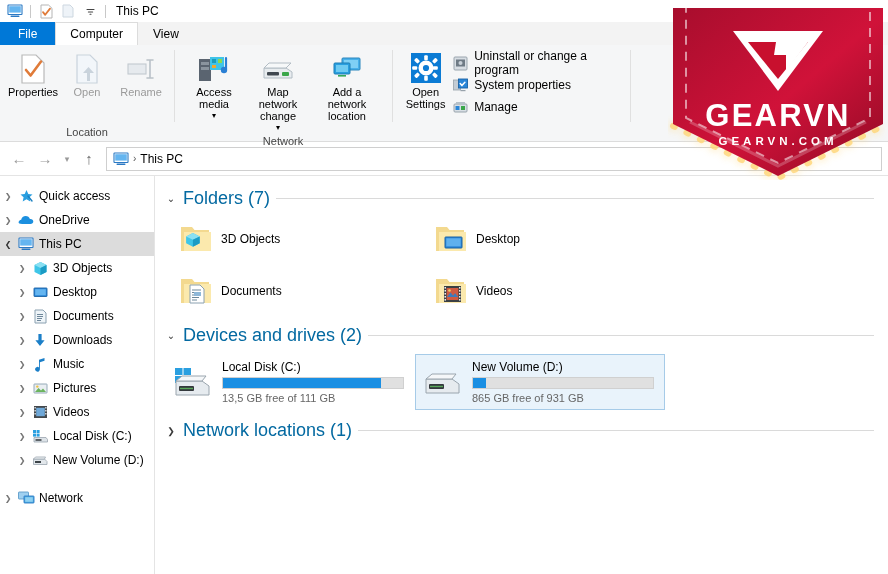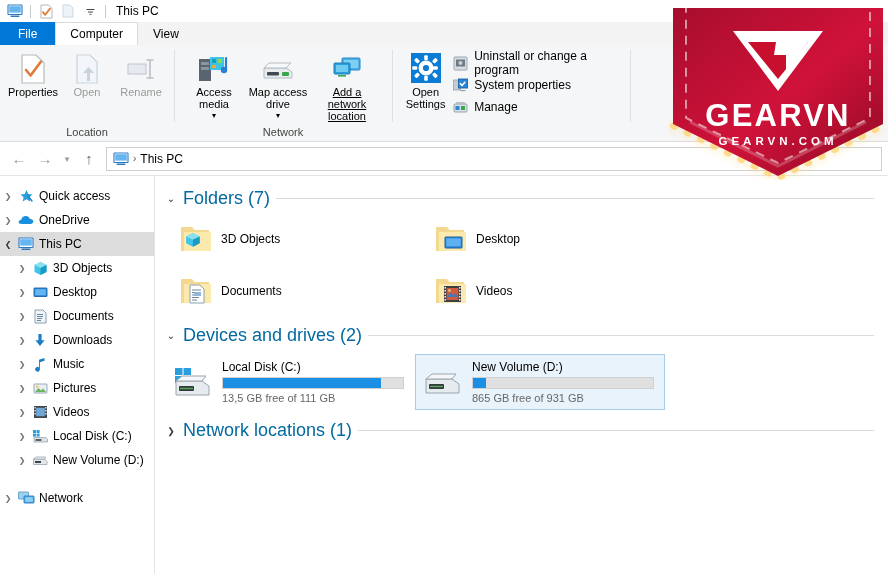--- a/index.html
+++ b/index.html
@@ -43,21 +43,21 @@
     content:""; position:absolute; left:0; top:5px; bottom:20px; width:1px; background:#e0e0e0;
   }
   .rgroup-items { display:flex; flex:1; align-items:flex-start; padding-top:4px; gap:0px; }
   .rgroup-label { text-align:center; font-size:11px; color:#444; padding-bottom:4px; }
 
   .bigbtn {
     width:54px; display:flex; flex-direction:column; align-items:center; gap:2px;
     padding:3px 2px; font-size:11px; color:#000; text-align:center; line-height:12px;
   }
   .bigbtn.wide { width:64px; }
-  .bigbtn.wider { width:74px;text-decoration:underline; }
+  .bigbtn.wider { width:74px; }
   .bigbtn.disabled { color:#9a9a9a;text-align:center; }
   .bigbtn .glyph { height:32px; display:flex; align-items:flex-end; justify-content:center; }
 
   .smallbtn { display:flex; align-items:center; gap:6px; font-size:12px; color:#000; height:22px; padding:0 4px; }
   .smallcol { display:flex; flex-direction:column; justify-content:center; padding-top:3px; }
 
   .caret { font-size:8px; line-height:8px; }
 
   
   .navbar { height:34px; display:flex; align-items:center; gap:0px; padding:0 6px; background:#fff; border-bottom:1px solid #e4e4e4;}
@@ -206,21 +206,21 @@
         </div>
         <div class="bigbtn wide">
           <span class="glyph">
             <svg width="36" height="30" viewBox="0 0 36 30">
               <path d="M4 14h22l6 4v6H4z" fill="#e8ecef" stroke="#b2bcc4" stroke-width="1"></path>
               <path d="M4 14l5-5h22l-5 5z" fill="#f6f8f9" stroke="#b2bcc4" stroke-width="1"></path>
               <rect x="7" y="18" width="12" height="3.5" rx="1" fill="#404850"></rect>
               <rect x="22" y="18" width="7" height="4" rx="1" fill="#3aa64a"></rect>
             </svg>
           </span>
-          <span>Map access drive</span>
+          <span>Map network change</span>
           <span class="caret">▾</span>
         </div>
         <div class="bigbtn wider">
           <span class="glyph">
             <svg width="34" height="30" viewBox="0 0 34 30">
               <rect x="12" y="4" width="18" height="12" rx="1" fill="#49b1ea" stroke="#2a86bd" stroke-width="1"></rect>
               <rect x="14" y="6" width="14" height="8" fill="#7fd0f5"></rect>
               <rect x="4" y="9" width="16" height="11" rx="1" fill="#2a9fe0" stroke="#1c7fb5" stroke-width="1"></rect>
               <rect x="6" y="11" width="12" height="7" fill="#6fcbf2"></rect>
               <rect x="8" y="21" width="8" height="1.6" fill="#35a85a"></rect>

